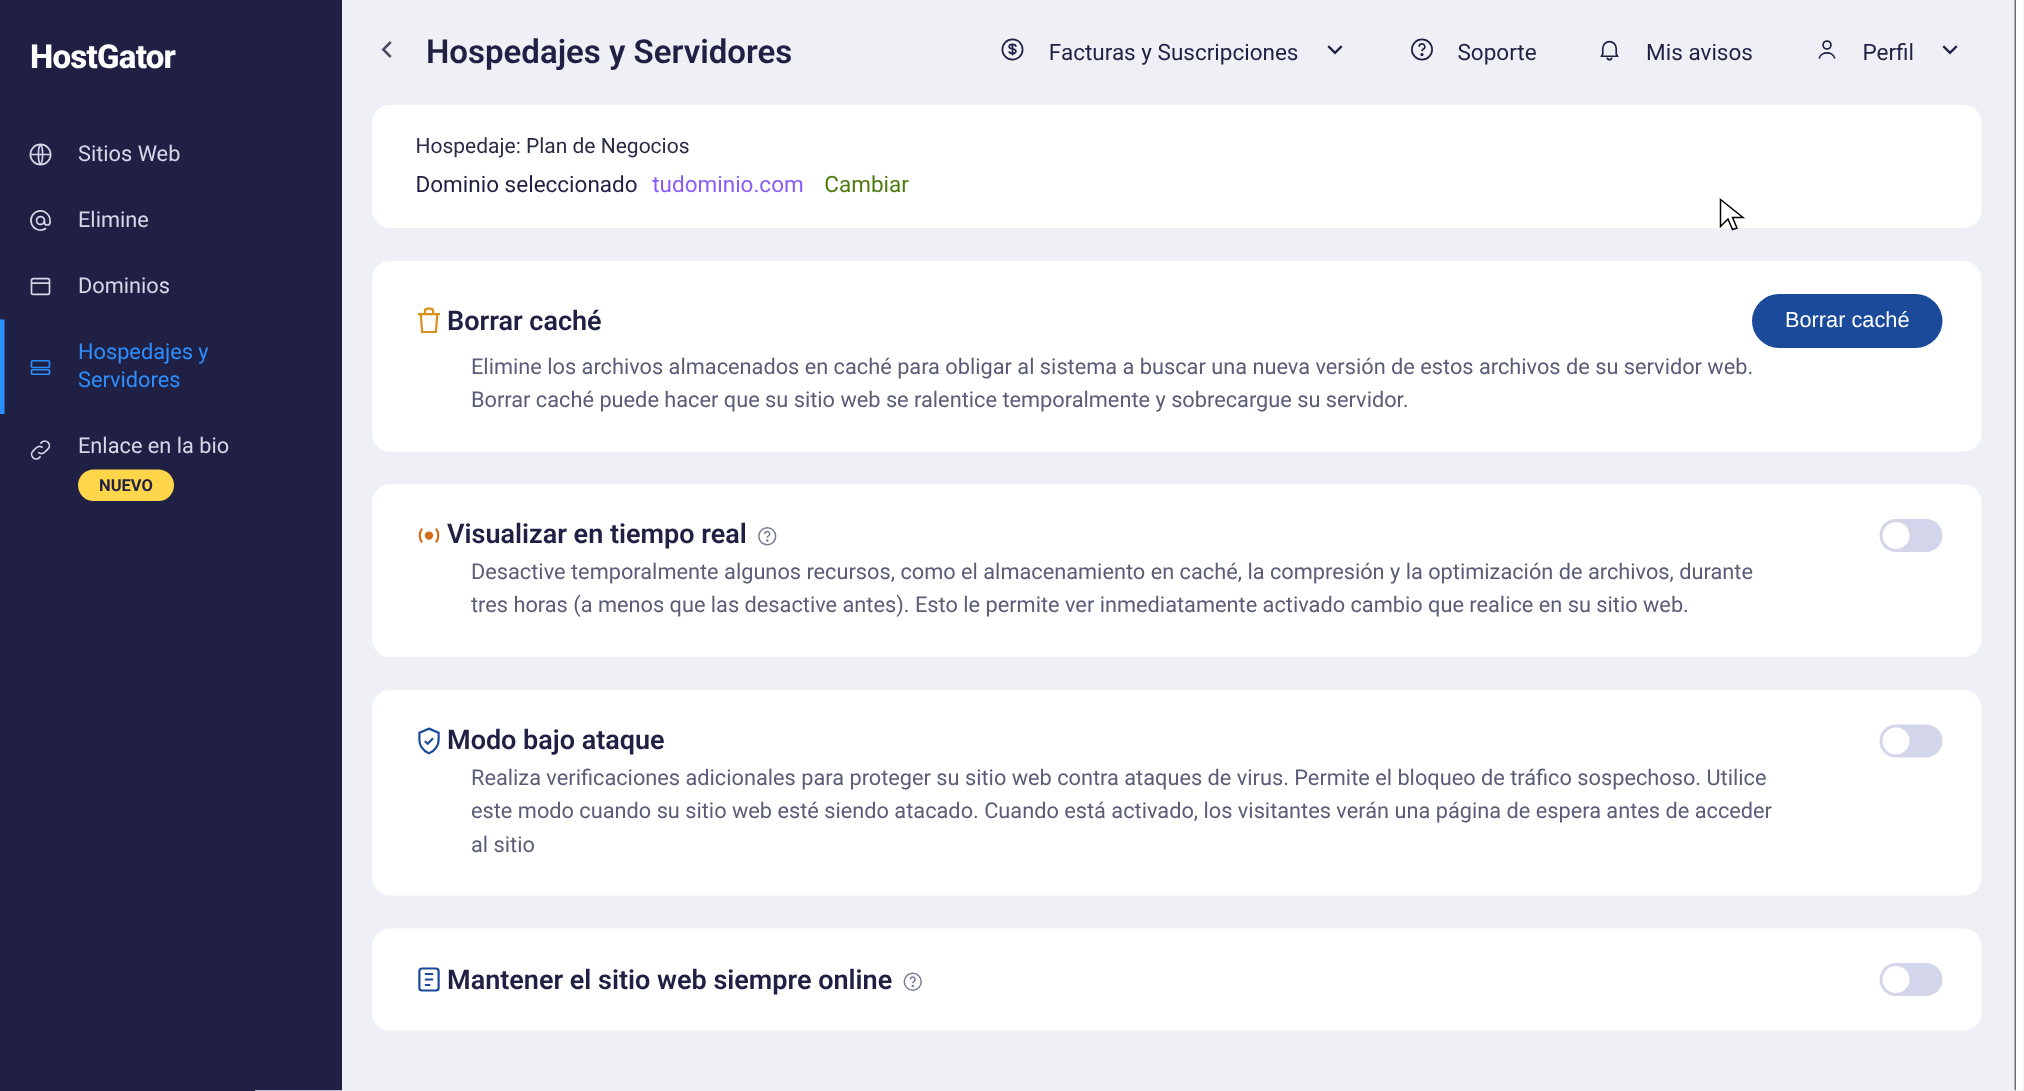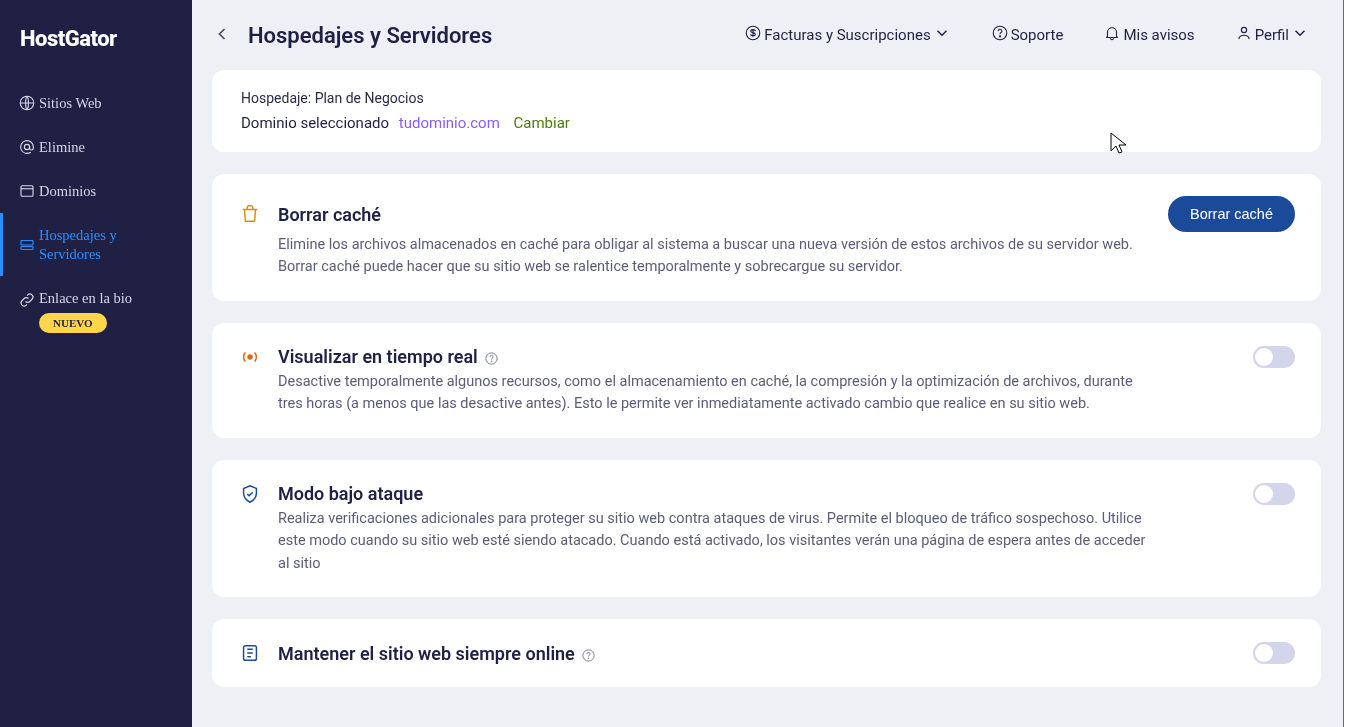--- a/index.html
+++ b/index.html
@@ -8,21 +8,21 @@
   background: #eef0f6;
   color: #1f2044;
   font-size: 14px;
   width: 1349px;
   height: 727px;
   overflow: hidden;
   position: relative;
 }
 .app { display: flex; width: 100%; height: 100%; }
 .sidebar {
-  width: 192px;
+  width: 228px;
   background: #1f2044;
   color: #fff;
   display: flex;
   flex-direction: column;
   padding-top: 18px;
   flex-shrink: 0;
 }
 .logo {
   color: #fff;
   font-weight: 800;
@@ -30,22 +30,21 @@
   padding: 8px 20px 30px 20px;
   letter-spacing: -0.5px;
 }
 .nav-item {
   display: flex;
   align-items: center;
   padding: 13px 18px;
   color: #d6d7e8;
   font-size: 14.5px;
   cursor: pointer;
-  gap: 3px;
-  font-family: Liberation Serif, serif;
+  gap: 16px;
 }
 .nav-item.active { color: #2d8fff; border-left: 3px solid #2d8fff; padding-left: 15px; }
 .nav-item .label { line-height: 1.25; }
 .nav-icon { width: 18px; height: 18px; flex-shrink: 0; display: flex; align-items: center; justify-content: center; }
 .badge-new {
   background: #ffd54a;
   color: #1f2044;
   font-size: 11px;
   font-weight: 700;
   border-radius: 999px;
@@ -59,42 +58,41 @@
   align-items: center;
   padding: 18px 28px 18px 20px;
   gap: 16px;
 }
 .back-arrow { color: #4a4b63; cursor: pointer; }
 .page-title { font-size: 22px; font-weight: 600; color: #1f2044; flex: 0 0 auto; }
 .topbar-spacer { flex: 1; }
 .top-link {
   display: flex;
   align-items: center;
-  gap: 2px;
+  gap: 15px;
   color: #1f2044;
   font-size: 15px;
   cursor: pointer;
   padding: 6px 12px;
 }
 .top-link svg { width: 18px; height: 18px; }
 .content { padding: 0 28px 20px 20px; display: flex; flex-direction: column; gap: 22px; }
 .card {
   background: #fff;
   border-radius: 12px;
   padding: 20px 29px;
 }
 .sel-line1 { font-size: 14px; color: #2a2b46; margin-bottom: 8px; }
 .sel-line2 { font-size: 15px; color: #1f2044; }
 .sel-domain { color: #8b5cf6; margin-left: 6px; }
 .sel-change { color: #4d7c0f; margin-left: 10px; cursor: pointer; }
 .feature-card { padding: 22px 26px; }
 .feature-head {
   display: flex;
   align-items: center;
-  gap: 16px;
 }
 .feature-icon { width: 24px; height: 24px; flex-shrink: 0; display:flex; align-items:center; justify-content:center; }
 .feature-title { font-size: 18px; font-weight: 600; color: #1f2044; display:flex; align-items:center; gap:6px; }
 .feature-title .help { width:15px; height:15px; color:#7a7c95; }
 .feature-spacer { flex: 1; }
 .btn-primary {
   background: #1b4a9b;
   color: #fff;
   border: none;
   border-radius: 999px;

